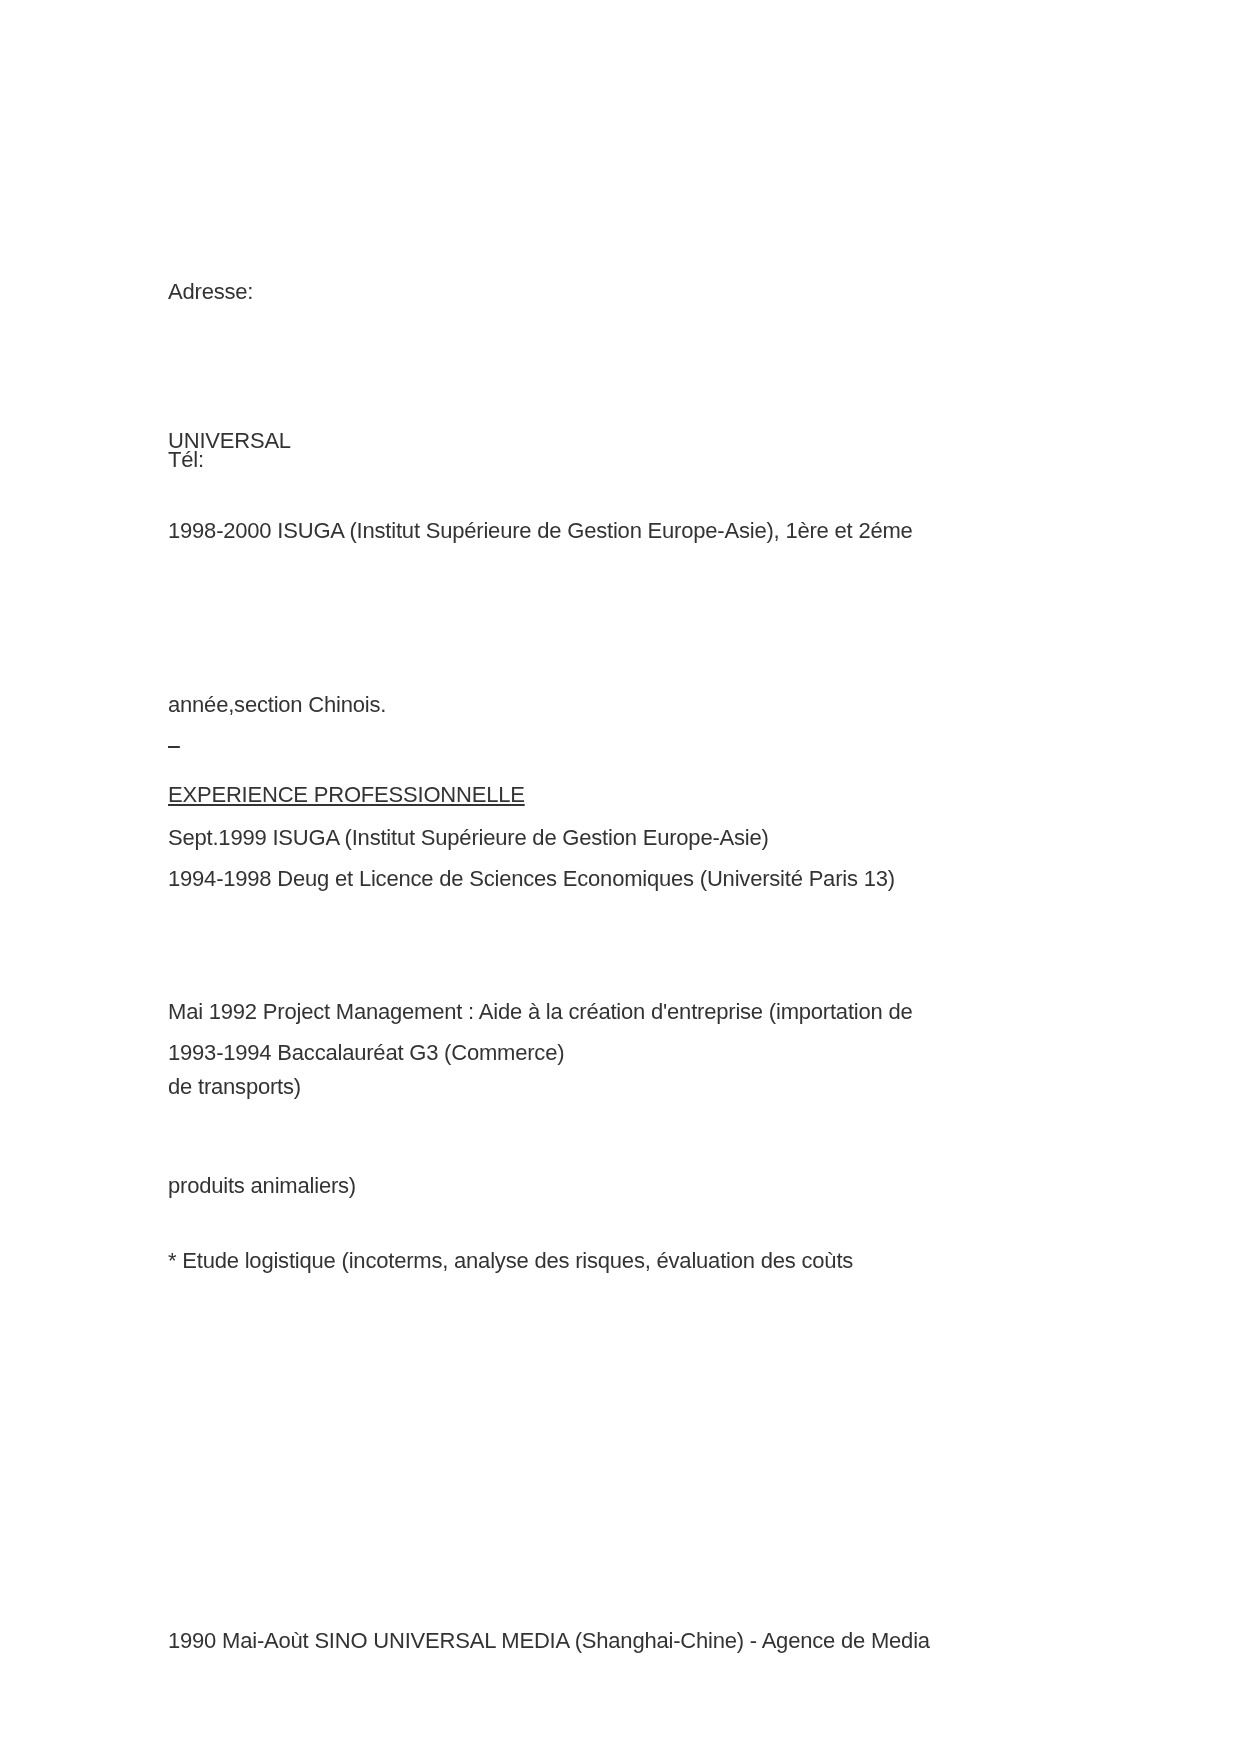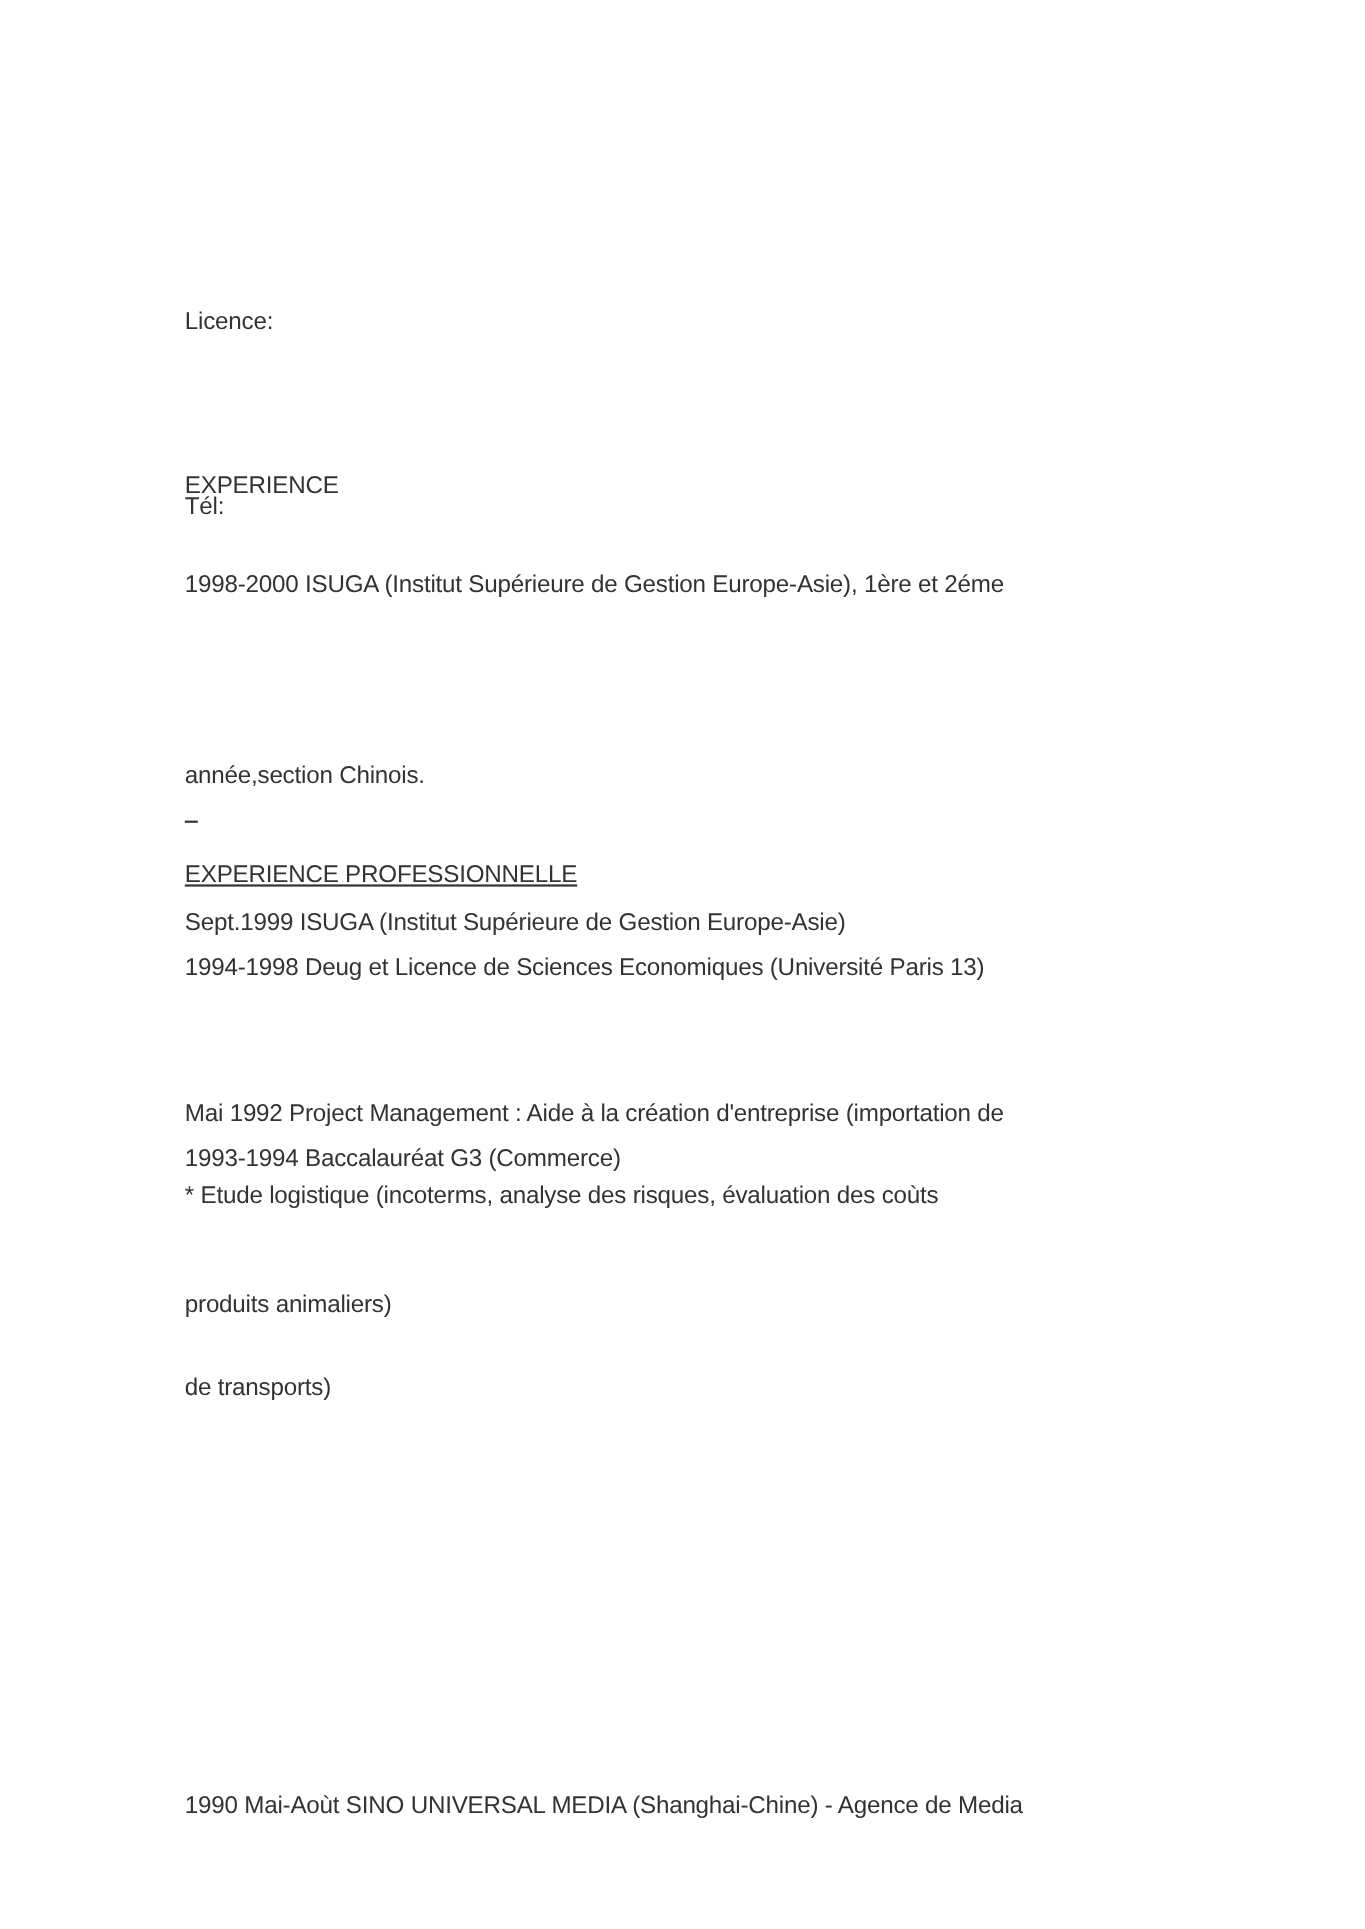--- a/index.html
+++ b/index.html
@@ -24,48 +24,48 @@
     white-space: pre;
   }
   .lh56 { line-height: 56px; }
   .lh58 { line-height: 58px; }
   .doc-line { white-space: pre; }
 </style>
 </head>
 <body style="background: rgb(255, 255, 255); color: rgb(51, 51, 51);">
 
 <div class="doc-block lh56" style="top:152px;">
-  <div class="doc-line">Licence:</div>
+  <div class="doc-line">Adresse:</div>
   <div class="doc-line">Tél:</div>
 </div>
 
 <div class="doc-block lh58" style="top:296px;">
-  <div class="doc-line">EXPERIENCE</div>
+  <div class="doc-line">UNIVERSAL</div>
 </div>
 
 <div class="doc-block lh58" style="top:386px;">
   <div class="doc-line">1998-2000 ISUGA (Institut Supérieure de Gestion Europe-Asie), 1ère et 2éme</div>
   <div class="doc-line">année,section Chinois.</div>
   <div class="doc-line">1994-1998 Deug et Licence de Sciences Economiques (Université Paris 13)</div>
   <div class="doc-line">1993-1994 Baccalauréat G3 (Commerce)</div>
 </div>
 
 <div class="doc-block lh58" style="top:650px;text-decoration:underline;">
   <div class="doc-line">EXPERIENCE PROFESSIONNELLE</div>
 </div>
 
 <div class="doc-block lh58" style="top:693px;">
   <div class="doc-line">Sept.1999 ISUGA (Institut Supérieure de Gestion Europe-Asie)</div>
   <div class="doc-line">Mai 1992 Project Management : Aide à la création d'entreprise (importation de</div>
   <div class="doc-line">produits animaliers)</div>
 </div>
 
 <div class="doc-block lh58" style="top:942px;">
+  <div class="doc-line">de transports)</div>
   <div class="doc-line">* Etude logistique (incoterms, analyse des risques, évaluation des coùts</div>
-  <div class="doc-line">de transports)</div>
   
   
   
   
   
 </div>
 
 <div class="doc-block lh58" style="top:1496px;">
   <div class="doc-line">1990 Mai-Aoùt SINO UNIVERSAL MEDIA (Shanghai-Chine) - Agence de Media</div>
   

